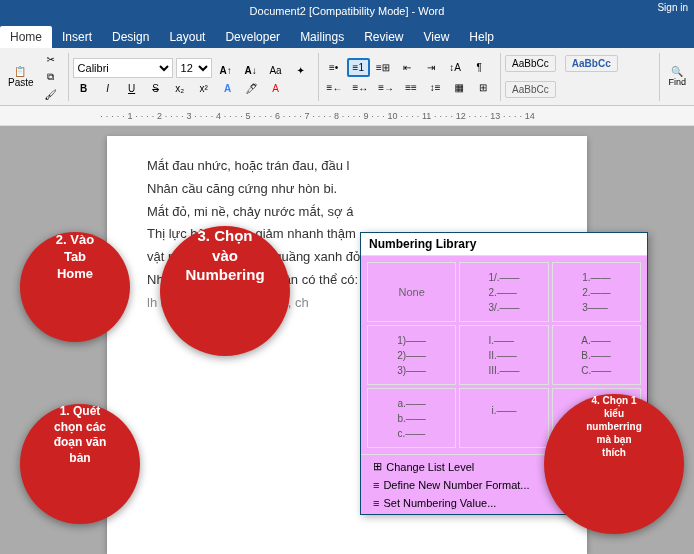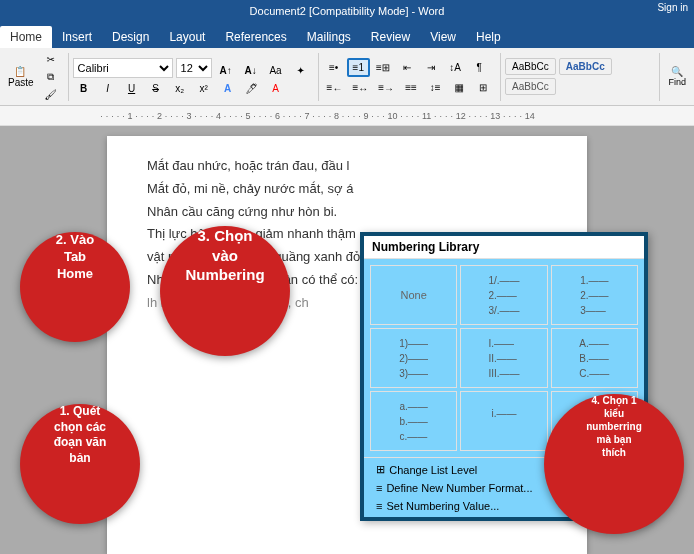--- a/index.html
+++ b/index.html
@@ -136,22 +136,22 @@
     .doc-line {
       margin-bottom: 2px;
     }
 
     
     .numbering-dropdown {
       position: absolute;
       top: 106px;
       left: 360px;
       width: 288px;
-      background: #7dd3fc;
-      border: 4px solid #0c4a6e;
+      background: #f0abfc;
+      border: 1px solid #0c4a6e;
       box-shadow: 2px 2px 8px rgba(0,0,0,0.3);
       z-index: 100;
       font-size: 11px;
     }
     .numbering-dropdown-title {
       background: #fff;
       padding: 4px 8px;
       font-weight: 600;
       font-size: 12px;
       border-bottom: 1px solid #e0e0e0;
@@ -250,21 +250,21 @@
 <div class="title-bar">
   <span>Document2 [Compatibility Mode] - Word</span>
   <span class="title-bar-right">Sign in</span>
 </div>
 
 <div class="ribbon-tabs">
   <div class="ribbon-tab active">Home</div>
   <div class="ribbon-tab">Insert</div>
   <div class="ribbon-tab">Design</div>
   <div class="ribbon-tab">Layout</div>
-  <div class="ribbon-tab">References</div>
+  <div class="ribbon-tab">Developer</div>
   <div class="ribbon-tab">Mailings</div>
   <div class="ribbon-tab">Review</div>
   <div class="ribbon-tab">View</div>
   <div class="ribbon-tab">Help</div>
 </div>
 
 <div class="ribbon-toolbar">
 
   <div class="toolbar-group">
     <div class="toolbar-btn">
@@ -337,42 +337,42 @@
         <div class="toolbar-btn">≡→</div>
         <div class="toolbar-btn">≡≡</div>
         <div class="toolbar-btn">↕≡</div>
         <div class="toolbar-btn">▦</div>
         <div class="toolbar-btn">⊞</div>
       </div>
     </div>
   </div>
 
   <div class="toolbar-group" style="flex:1;overflow:hidden">
-    <div style="display:flex;gap:3px;flex-wrap:wrap">
+    <div style="display:flex;gap:9px;flex-wrap:wrap">
       <div class="toolbar-btn" style="border:1px solid #ccc;padding:2px 6px;font-size:10px">AaBbCc</div>
       <div class="toolbar-btn" style="border:1px solid #ccc;padding:2px 6px;font-size:10px;color:#2b5eab;font-weight:bold">AaBbCc</div>
       <div class="toolbar-btn" style="border:1px solid #ccc;padding:2px 6px;font-size:10px;color:#555">AaBbCc</div>
     </div>
   </div>
 
   <div class="toolbar-btn">
     <span>🔍</span>
     <span style="font-size:9px">Find</span>
   </div>
 </div>
 
 <div class="ruler">
   <span>· · · · · 1 · · · · 2 · · · · 3 · · · · 4 · · · · 5 · · · · 6 · · · · 7 · · · · 8 · · · · 9 · · · 10 · · · · 11 · · · · 12 · · · · 13 · · · · 14</span>
 </div>
 
 <div class="doc-area">
   <div class="doc-page">
     <div class="doc-line">Mắt đau nhức, hoặc trán đau, đầu l</div>
+    <div class="doc-line">Nhân cầu căng cứng như hòn bi.</div>
     <div class="doc-line">Mắt đỏ, mi nề, chảy nước mắt, sợ á</div>
-    <div class="doc-line">Nhân cầu căng cứng như hòn bi.</div>
     <div class="doc-line">Thị lực bệnh nhân giảm nhanh thậm</div>
     <div class="doc-line">vật phát sáng thấy có quầng xanh đỏ.</div>
     <div class="doc-line">Những dấu hiệu toàn thân có thể có:</div>
     <div class="doc-line" style="color:#888">lh làm t-ường là cảm sốt, ch</div>
     <div class="doc-line" style="color:#888;float:right;clear:right">hồi...</div>
     <div class="doc-line" style="color:#888;float:right;clear:right">hù hoàn</div>
   </div>
 
   <div class="numbering-dropdown">
     <div class="numbering-dropdown-title">Numbering Library</div>

